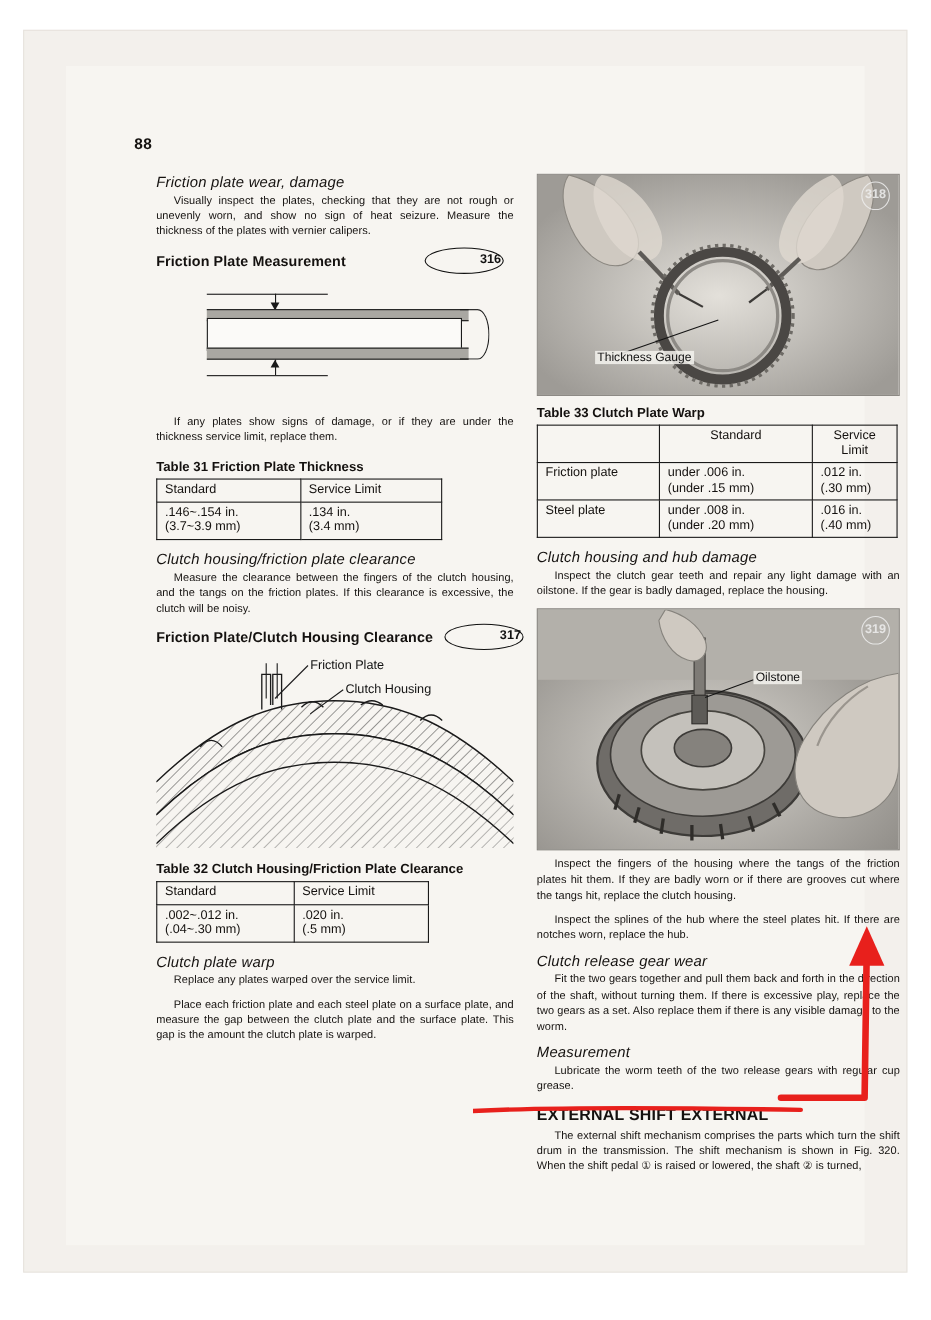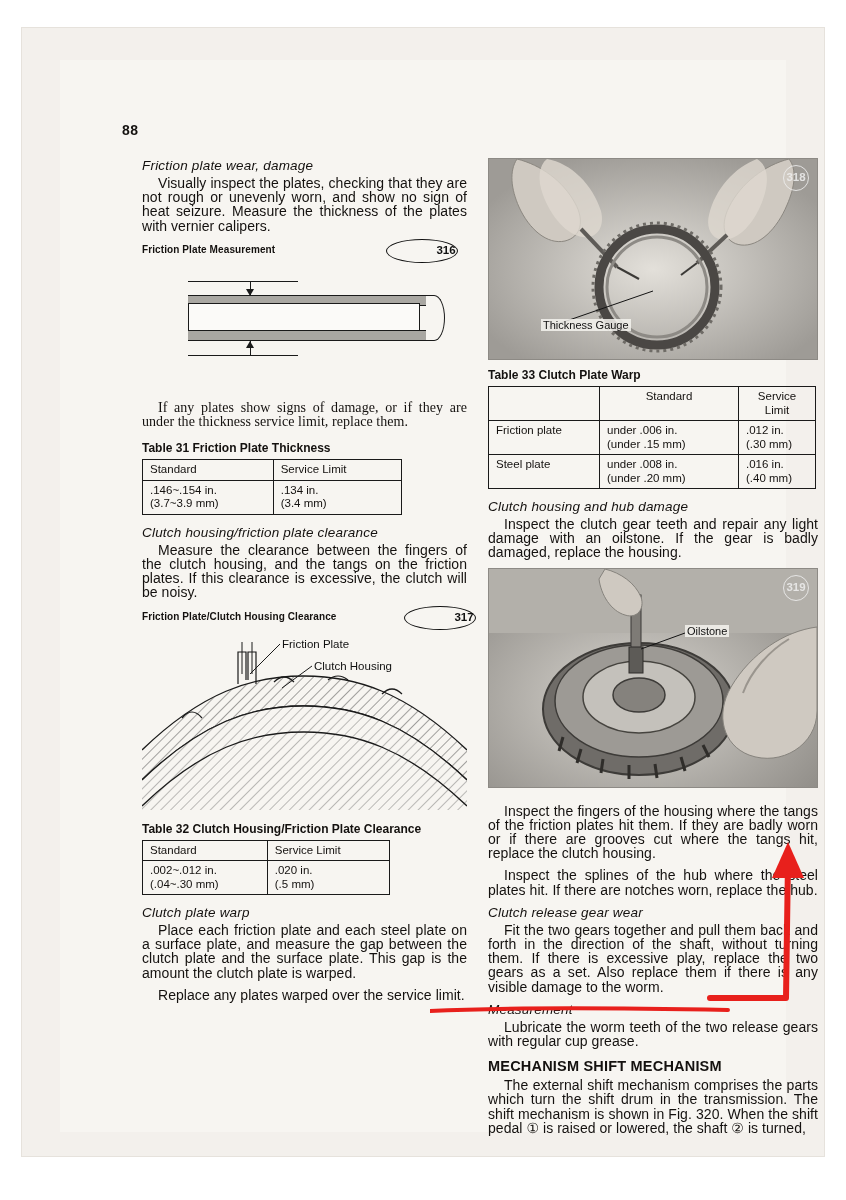--- a/index.html
+++ b/index.html
@@ -56,33 +56,33 @@
   .col-right { left: 366px; width: 330px; }
 
   h3.sec {
     font-style: italic;
     font-size: 13.5px;
     font-weight: normal;
     margin: 0 0 3px 0;
     letter-spacing: 0.2px;
   }
   h4.bold {
-    font-size: 10px;
+    font-size: 13px;
     font-weight: bold;
     margin: 0 0 4px 0;
     letter-spacing: 0.1px;
   }
   h4.caps {
     font-size: 14.5px;
     font-weight: bold;
     margin: 10px 0 4px 0;
     letter-spacing: 0.2px;
   }
   p.body {
-    font-size: 14px;
+    font-size: 10px;
     line-height: 14.2px;
     margin: 0 0 8px 0;
     text-align: justify;
     text-indent: 16px;
     letter-spacing: 0.05px;
   }
 
   
   .figrow {
     position: relative;
@@ -280,21 +280,21 @@
           <div class="arrow-up" style="left:104px; top:76px;"></div>
           <div class="extline" style="left:46px; top:16px; width:110px;"></div>
           <div class="extline" style="left:46px; top:90px; width:110px;"></div>
 
           <div class="plate-top"></div>
           <div class="plate-body"></div>
           <div class="plate-bot"></div>
           <div class="nose"></div>
         </div>
 
-        <p class="body" style="margin-top:16px;font-family:Liberation Serif, serif;">If any plates show signs of damage, or if they are under the thickness service limit, replace them.</p>
+        <p class="body" style="margin-top:6px;">If any plates show signs of damage, or if they are under the thickness service limit, replace them.</p>
 
         <div class="tbl-title">Table 31  Friction Plate Thickness</div>
         <table class="spec" style="width:260px;">
           <tbody>
               <tr>
             <th style="width:130px;">Standard</th>
             <th style="width:130px;">Service Limit</th>
           </tr>
           <tr>
             <td>
@@ -369,22 +369,22 @@
             </td>
             <td>
               <span class="cellsub">.020 in.</span>
               <span class="cellsub">(.5 mm)</span>
             </td>
           </tr>
         </tbody>
           </table>
 
         <h3 class="sec">Clutch plate warp</h3>
+        <p class="body">Replace any plates warped over the service limit.</p>
         <p class="body">Place each friction plate and each steel plate on a surface plate, and measure the gap between the clutch plate and the surface plate. This gap is the amount the clutch plate is warped.</p>
-        <p class="body">Replace any plates warped over the service limit.</p>
       </div>
 
       <div class="col col-right">
 
         <div class="photo" style="width:328px; height:200px; margin-bottom:8px; background:linear-gradient(160deg,#d7d4ce 0%,#b9b6b0 45%,#cecbc5 100%);text-decoration:underline;">
           <svg width="328" height="200" style="position:absolute;left:0;top:0;">
             <defs>
               <radialGradient id="gshade" cx="50%" cy="55%" r="60%">
                 <stop offset="0%" stop-color="#e3e0da"></stop>
                 <stop offset="100%" stop-color="#9e9b96"></stop>
@@ -442,21 +442,21 @@
               <span class="cellsub">.016 in.</span>
               <span class="cellsub">(.40 mm)</span>
             </td>
           </tr>
         </tbody>
           </table>
 
         <h3 class="sec">Clutch housing and hub damage</h3>
         <p class="body">Inspect the clutch gear teeth and repair any light damage with an oilstone.  If the gear is badly damaged, replace the housing.</p>
 
-        <div class="photo" style="width:328px; height:218px; margin:4px 0 16px 0;text-decoration:underline;">
+        <div class="photo" style="width:328px; height:218px; margin:4px 0 6px 0;text-decoration:underline;">
           <svg width="328" height="218" style="position:absolute;left:0;top:0;">
             <defs>
               <radialGradient id="gshade2" cx="45%" cy="60%" r="70%">
                 <stop offset="0%" stop-color="#d9d6d0"></stop>
                 <stop offset="100%" stop-color="#8f8c87"></stop>
               </radialGradient>
             </defs>
             <rect x="0" y="0" width="328" height="218" fill="url(#gshade2)"></rect>
 
             <rect x="0" y="0" width="328" height="64" fill="#b3b0aa"></rect>
@@ -492,21 +492,21 @@
 
         <p class="body">Inspect the fingers of the housing where the tangs of the friction plates hit them.  If they are badly worn or if there are grooves cut where the tangs hit, replace the clutch housing.</p>
         <p class="body">Inspect the splines of the hub where the steel plates hit.  If there are notches worn, replace the hub.</p>
 
         <h3 class="sec">Clutch release gear wear</h3>
         <p class="body">Fit the two gears together and pull them back and forth in the direction of the shaft, without turning them. If there is excessive play, replace the two gears as a set. Also replace them if there is any visible damage to the worm.</p>
 
         <h3 class="sec">Measurement</h3>
         <p class="body">Lubricate the worm teeth of the two release gears with regular cup grease.</p>
 
-        <h4 class="caps">MECHANISM SHIFT MECHANISM</h4>
+        <h4 class="caps">EXTERNAL SHIFT EXTERNAL</h4>
         <p class="body">The external shift mechanism comprises the parts which turn the shift drum in the transmission.  The shift mechanism is shown in Fig. 320.  When the shift pedal ① is raised or lowered, the shaft ② is turned,</p>
       </div>
 
     </div>
   </div>
 </div>
 
 <div class="annot">
   <svg width="150" height="200" viewBox="0 0 150 200">
     <path d="M20,178 L96,178 L98,40" fill="none" stroke="#e8201c" stroke-width="6" stroke-linecap="round" stroke-linejoin="round"></path>

